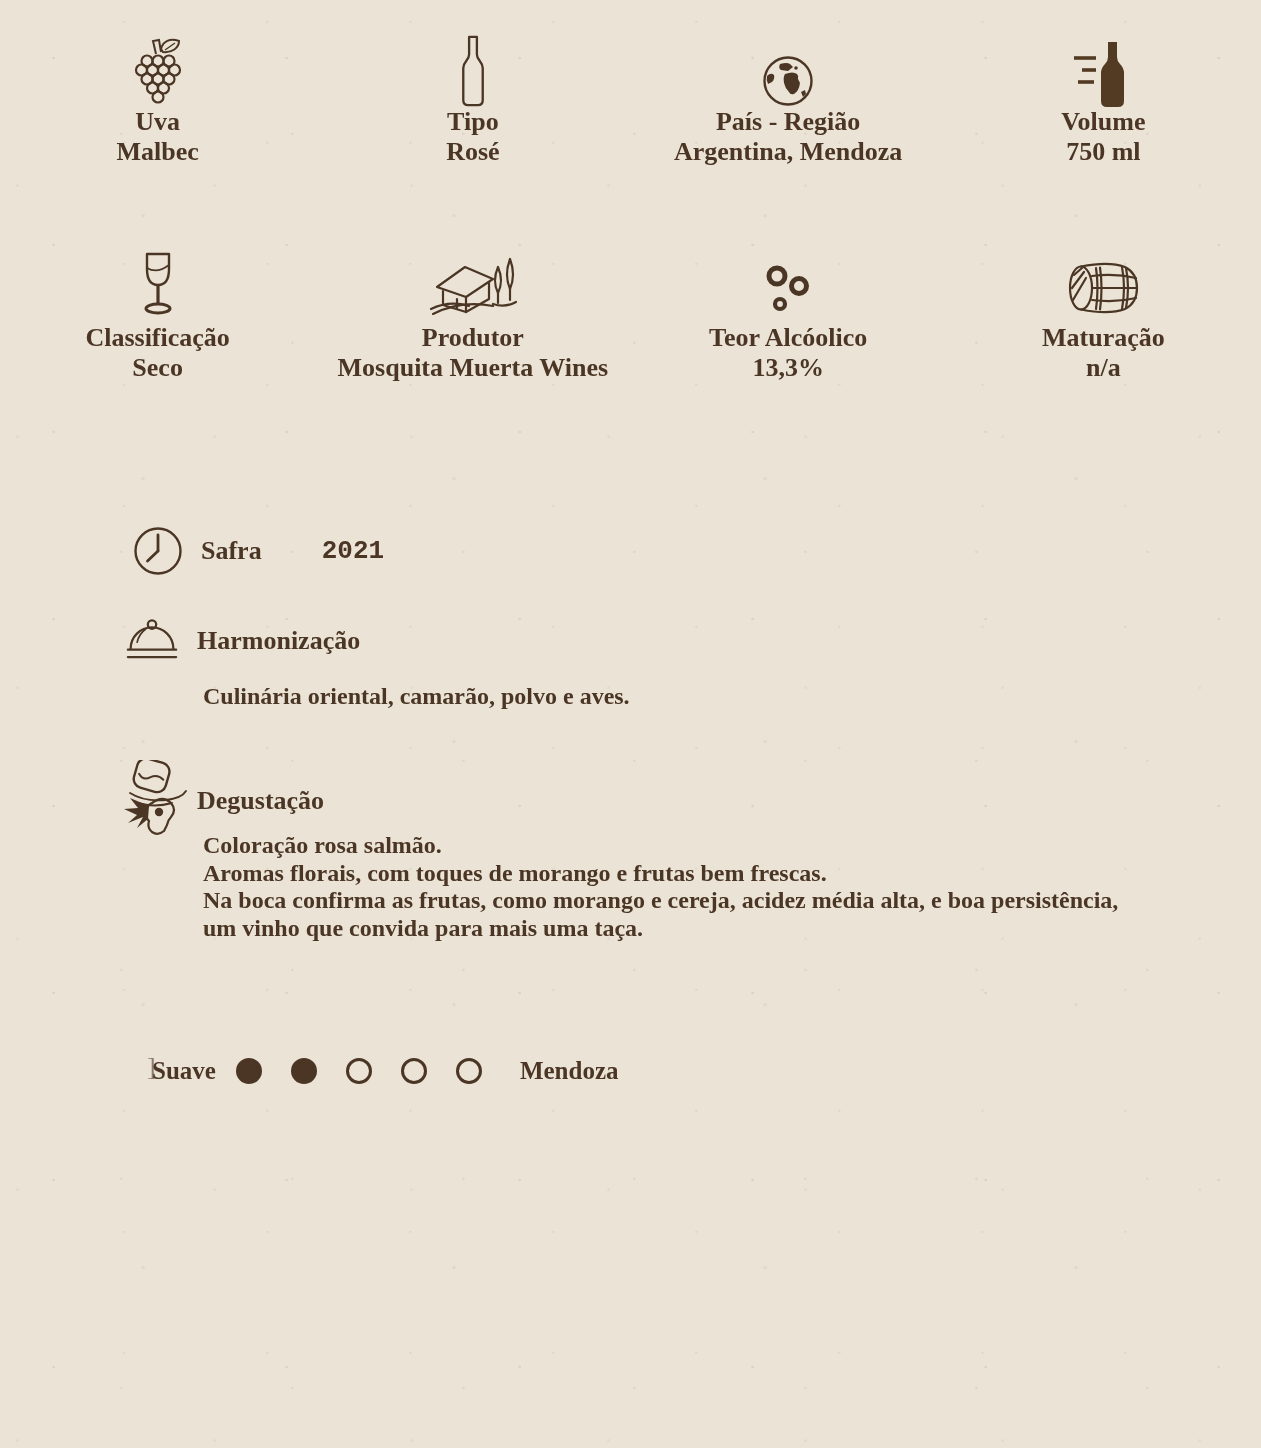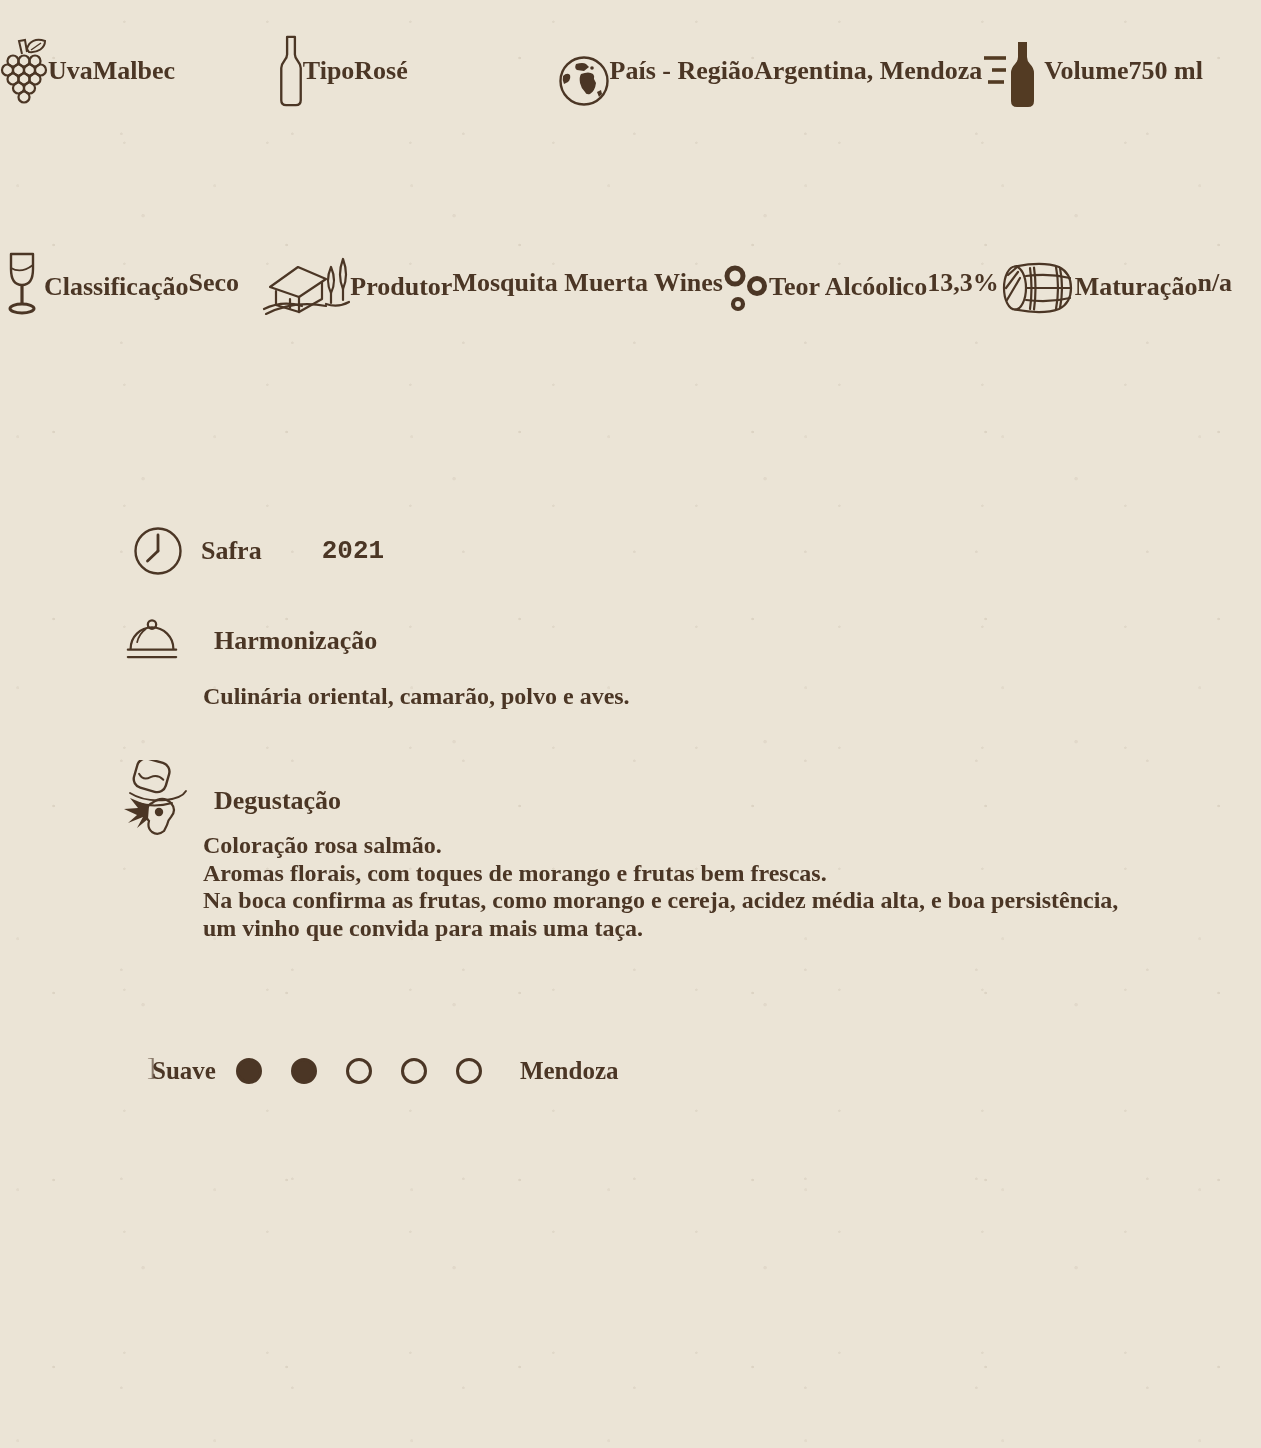--- a/index.html
+++ b/index.html
@@ -16,31 +16,31 @@
       radial-gradient(circle at 71% 64%, rgba(130,108,84,.11) 1px, transparent 1.6px),
       radial-gradient(circle at 46% 82%, rgba(130,108,84,.09) 1.4px, transparent 2.1px),
       radial-gradient(circle at 87% 18%, rgba(130,108,84,.10) 1px, transparent 1.5px),
       radial-gradient(circle at 9% 74%, rgba(130,108,84,.08) 1.2px, transparent 1.8px);
     background-size: 233px 187px, 171px 209px, 311px 263px, 143px 121px, 197px 251px;
   }
   svg { display:block; }
   .attr-row { position:absolute; left:0; width:1261px; display:grid; grid-template-columns:repeat(4,1fr); }
   .row1 { top:35px; }
   .row2 { top:250px; }
-  .attr-cell { display:flex; flex-direction:row; align-items:center; text-align:center; }
+  .attr-cell { display:flex; flex-direction:column; align-items:center; text-align:center; }
   .icon-box { display:flex; align-items:flex-end; justify-content:center; }
   .row1 .icon-box { height:72px; }
   .row2 .icon-box { height:65px; }
   .attr-label, .attr-value { font-weight:700; font-size:26px; line-height:30px; white-space:nowrap; }
   .row2 .attr-label { margin-top:8px; }
   .row1 .attr-value { margin-top:0; }
   .row2 .attr-value { }
 
   .safra-row { position:absolute; left:133px; top:526px; display:flex; align-items:center; }
-  .section-label { font-weight:700; font-size:26px; line-height:30px; white-space:nowrap;margin-left:17px; }
+  .section-label { font-weight:700; font-size:26px; line-height:30px; white-space:nowrap; }
   .safra-row .section-label { margin-left:18px; }
   .safra-value { font-weight:700; font-size:26px; margin-left:60px;font-family:Liberation Mono, monospace; }
 
   .harm-icon { position:absolute; left:126px; top:619px; }
   .harm-label { position:absolute; left:197px; top:626px; }
   .harm-text { position:absolute; left:203px; top:682px; font-weight:700; font-size:24px; line-height:28px; }
 
   .degu-icon { position:absolute; left:122px; top:760px; }
   .degu-label { position:absolute; left:197px; top:786px; }
   .degu-text { position:absolute; left:203px; top:832px; width:1010px; font-weight:700; font-size:24px; line-height:27.5px; }

